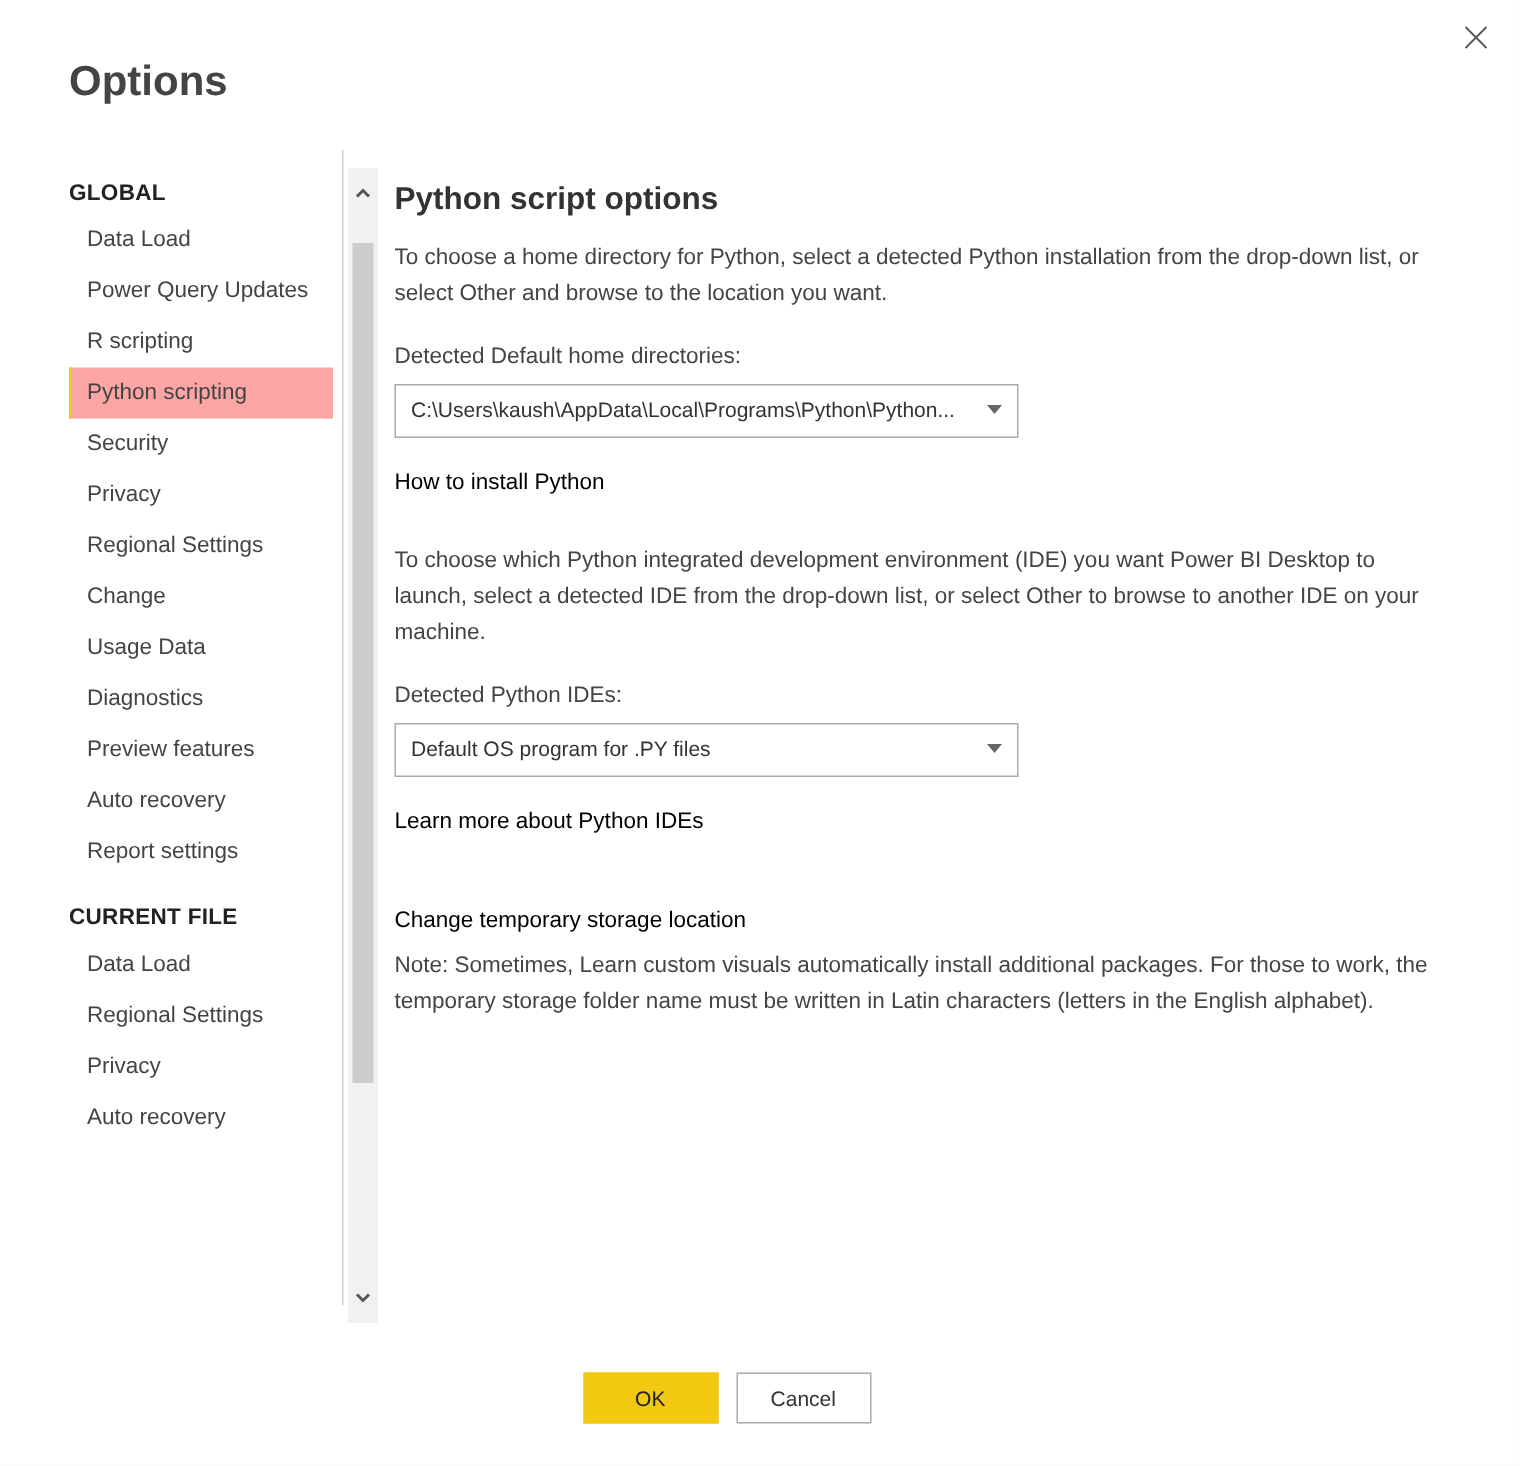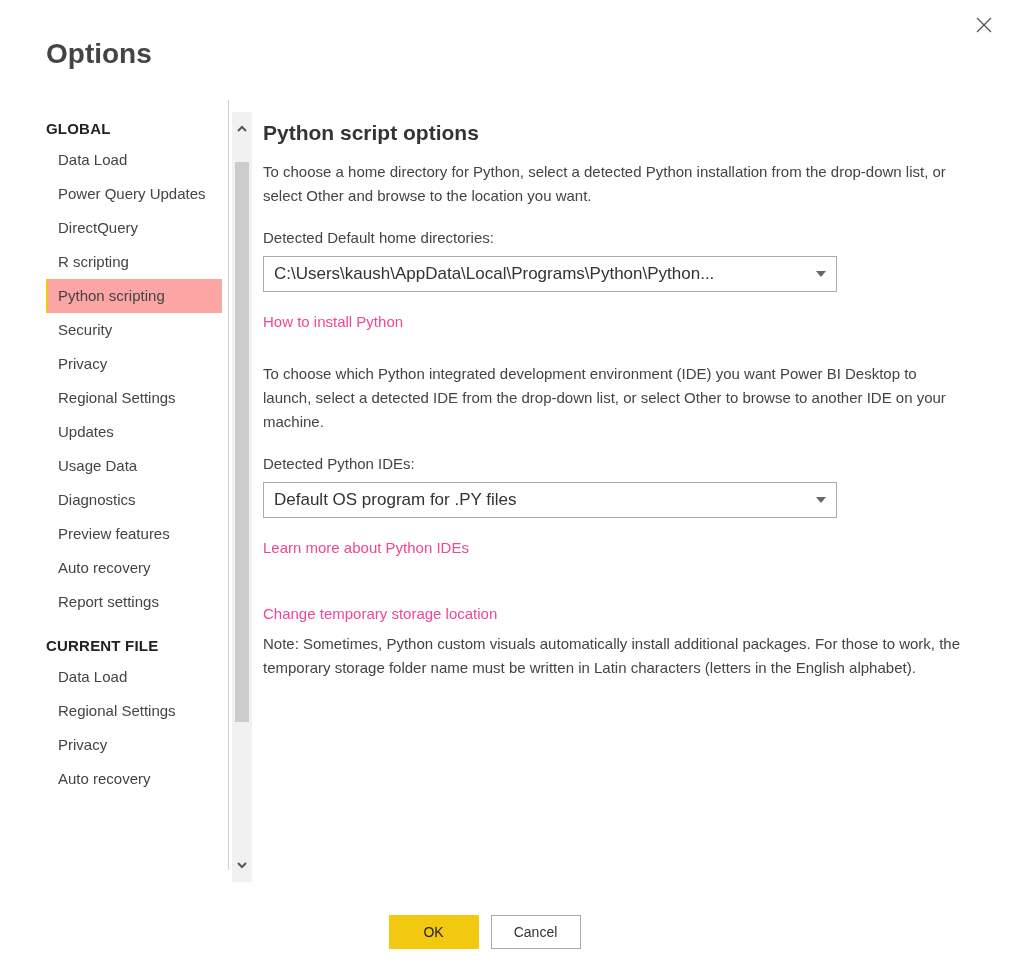--- a/index.html
+++ b/index.html
@@ -125,36 +125,36 @@
     color: #333;
     margin: 10px 0 10px 0;
   }
   .content p { margin: 0 0 18px 0; }
   .field-label {
     font-size: 15px;
     color: #444;
     margin-bottom: 6px;
   }
   .dropdown {
-    width: 574px;
+    width: 416px;
     height: 36px;
     border: 1px solid #aaa;
     background: #fff;
     display: flex;
     align-items: center;
     justify-content: space-between;
     padding: 0 10px;
     cursor: pointer;
-    font-size: 17px;
+    font-size: 14px;
     color: #333;
     margin-bottom: 18px;
   }
   .dropdown .caret svg { width: 10px; height: 10px; fill: #666; }
   .link {
-    color: #ec4899;
+    color: #000000;
     cursor: pointer;
     display: inline-block;
     margin-bottom: 28px;
   }
   .link.tight { margin-bottom: 6px; }
   .note { margin-top: 0; }
   .section-gap { height: 14px; }
   
   .footer {
     position: absolute;
@@ -199,27 +199,26 @@
   <div class="title">Options</div>
 
   <div class="body">
     <div class="sidebar-wrap">
       <div class="sidebar">
         <div class="sidebar-inner">
 
           <div class="group-header first">GLOBAL</div>
           <div class="nav-item">Data Load</div>
           <div class="nav-item">Power Query Updates</div>
-          <div class="nav-item">DirectQuery</div>
           <div class="nav-item">R scripting</div>
           <div class="nav-item selected">Python scripting</div>
           <div class="nav-item">Security</div>
           <div class="nav-item">Privacy</div>
           <div class="nav-item">Regional Settings</div>
-          <div class="nav-item">Updates</div>
+          <div class="nav-item">Change</div>
           <div class="nav-item">Usage Data</div>
           <div class="nav-item">Diagnostics</div>
           <div class="nav-item">Preview features</div>
           <div class="nav-item">Auto recovery</div>
           <div class="nav-item">Report settings</div>
 
           <div class="group-header">CURRENT FILE</div>
           <div class="nav-item">Data Load</div>
           <div class="nav-item">Regional Settings</div>
           <div class="nav-item">Privacy</div>
@@ -270,21 +269,21 @@
               <polygon points="0,2 10,2 5,8"></polygon>
             </svg>
         </span>
       </div>
 
       <span class="link">Learn more about Python IDEs</span>
 
       <div class="section-gap"></div>
 
       <span class="link tight">Change temporary storage location</span>
-      <p class="note">Note: Sometimes, Python custom visuals automatically install additional packages. For those to work, the temporary storage folder name must be written in Latin characters (letters in the English alphabet).</p>
+      <p class="note">Note: Sometimes, Learn custom visuals automatically install additional packages. For those to work, the temporary storage folder name must be written in Latin characters (letters in the English alphabet).</p>
     </div>
   </div>
 
   <div class="footer">
     <div class="btn primary">OK</div>
     <div class="btn">Cancel</div>
   </div>
 
 </div>
 

